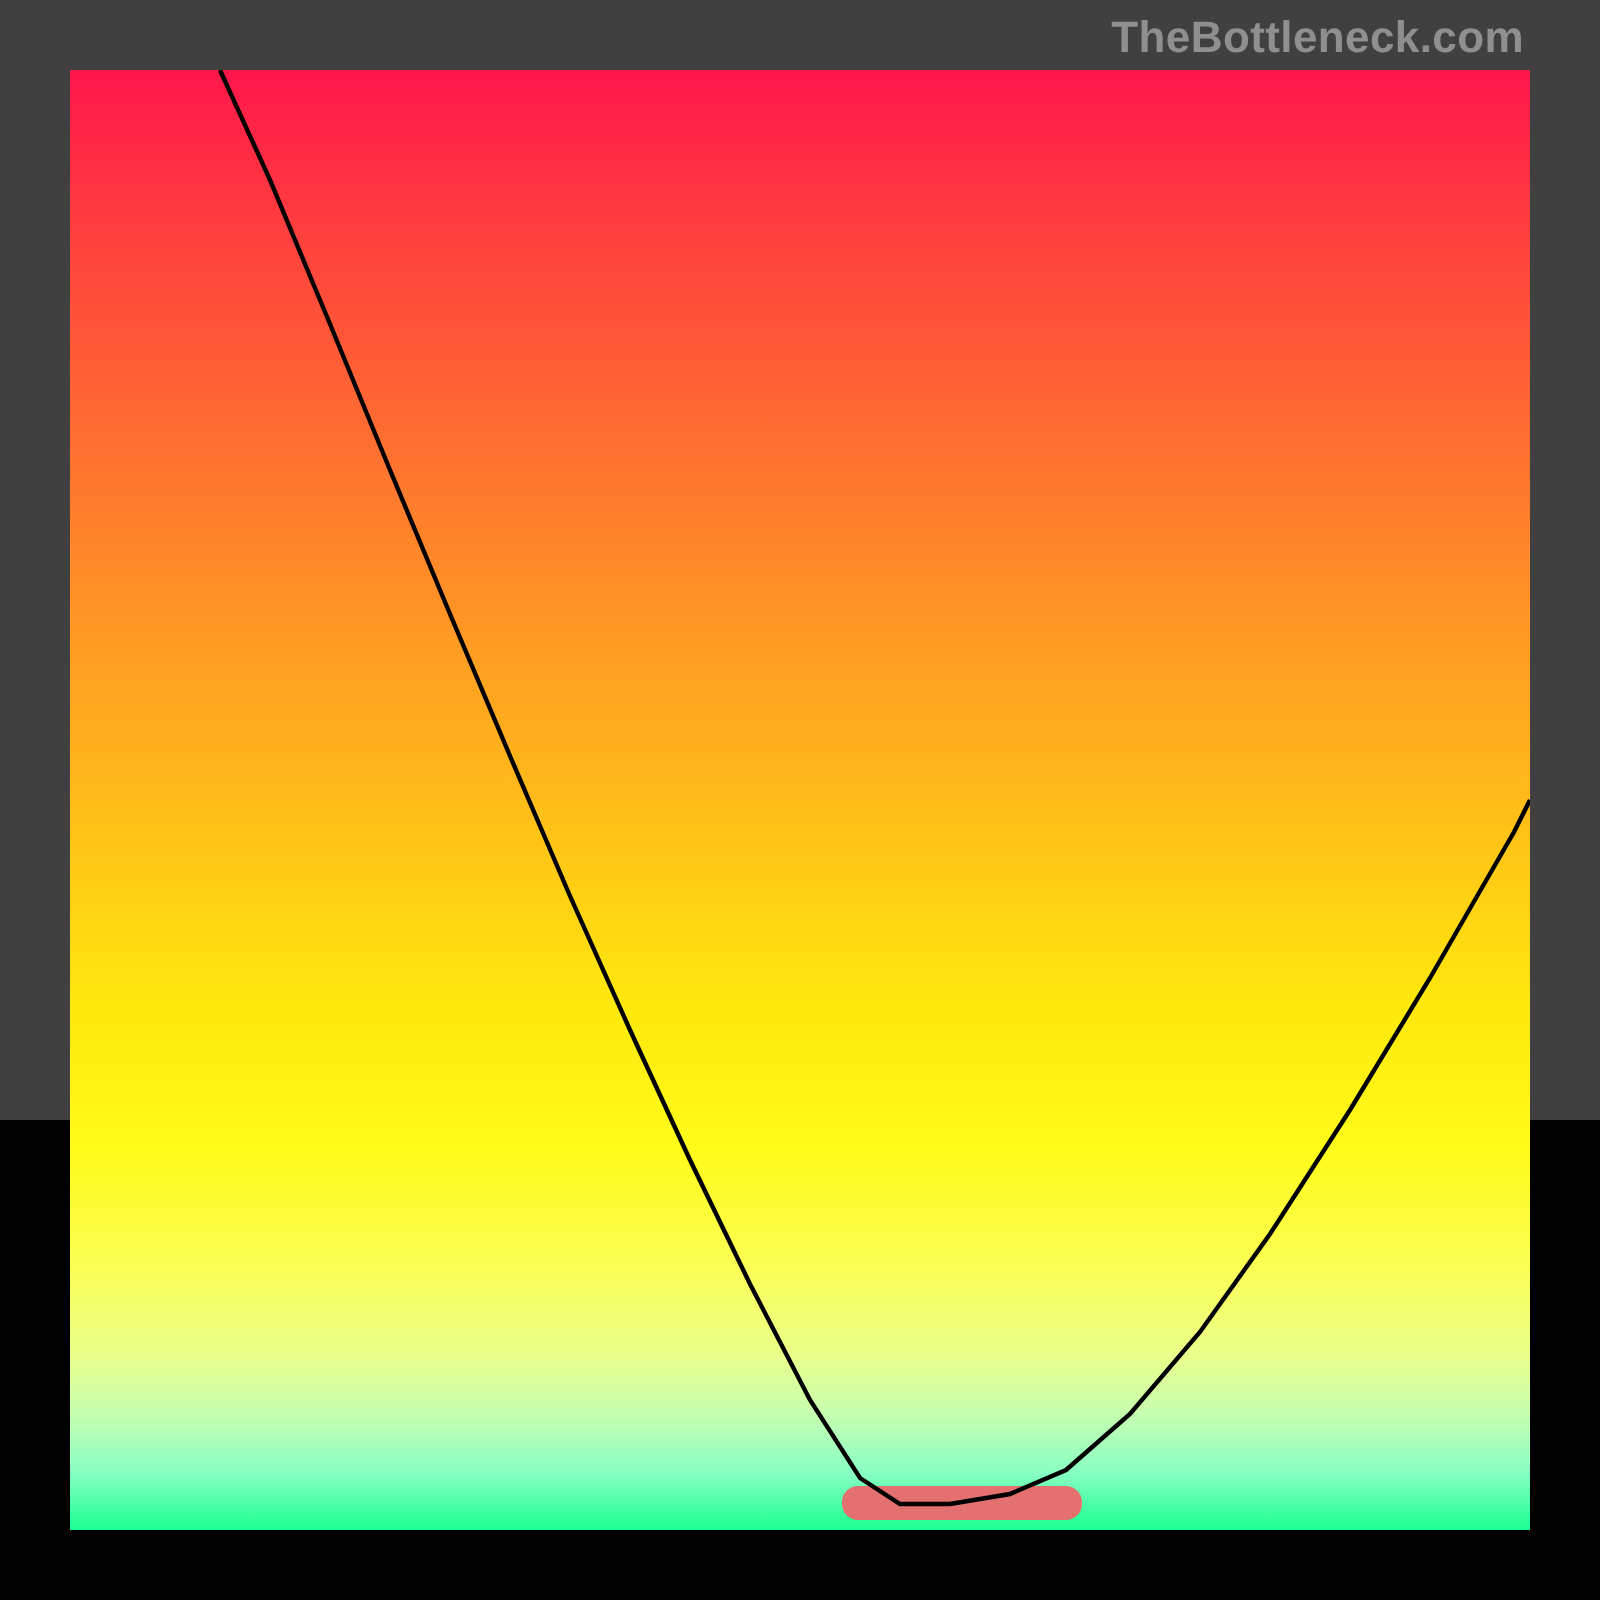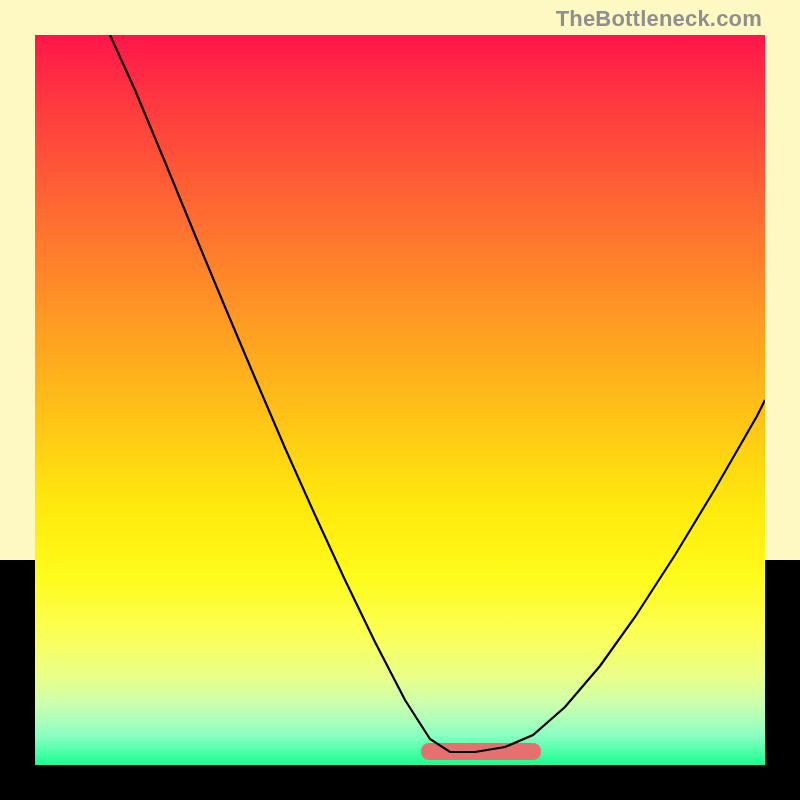--- a/index.html
+++ b/index.html
@@ -1,21 +1,21 @@
 <!DOCTYPE html>
 <html><head>
 <meta charset="utf-8">
 <style>
   * { margin: 0; padding: 0; box-sizing: border-box; }
   html, body { width: 800px; height: 800px; overflow: hidden; background: #000; }
   .frame {
     position: relative;
     width: 800px;
     height: 560px;
-    background: #fef9c3;
+    background: #404040;
   }
   .plot {
     position: absolute;
     left: 35px;
     top: 35px;
     width: 730px;
     height: 730px;
     overflow: hidden;
   }
   .gradient {

